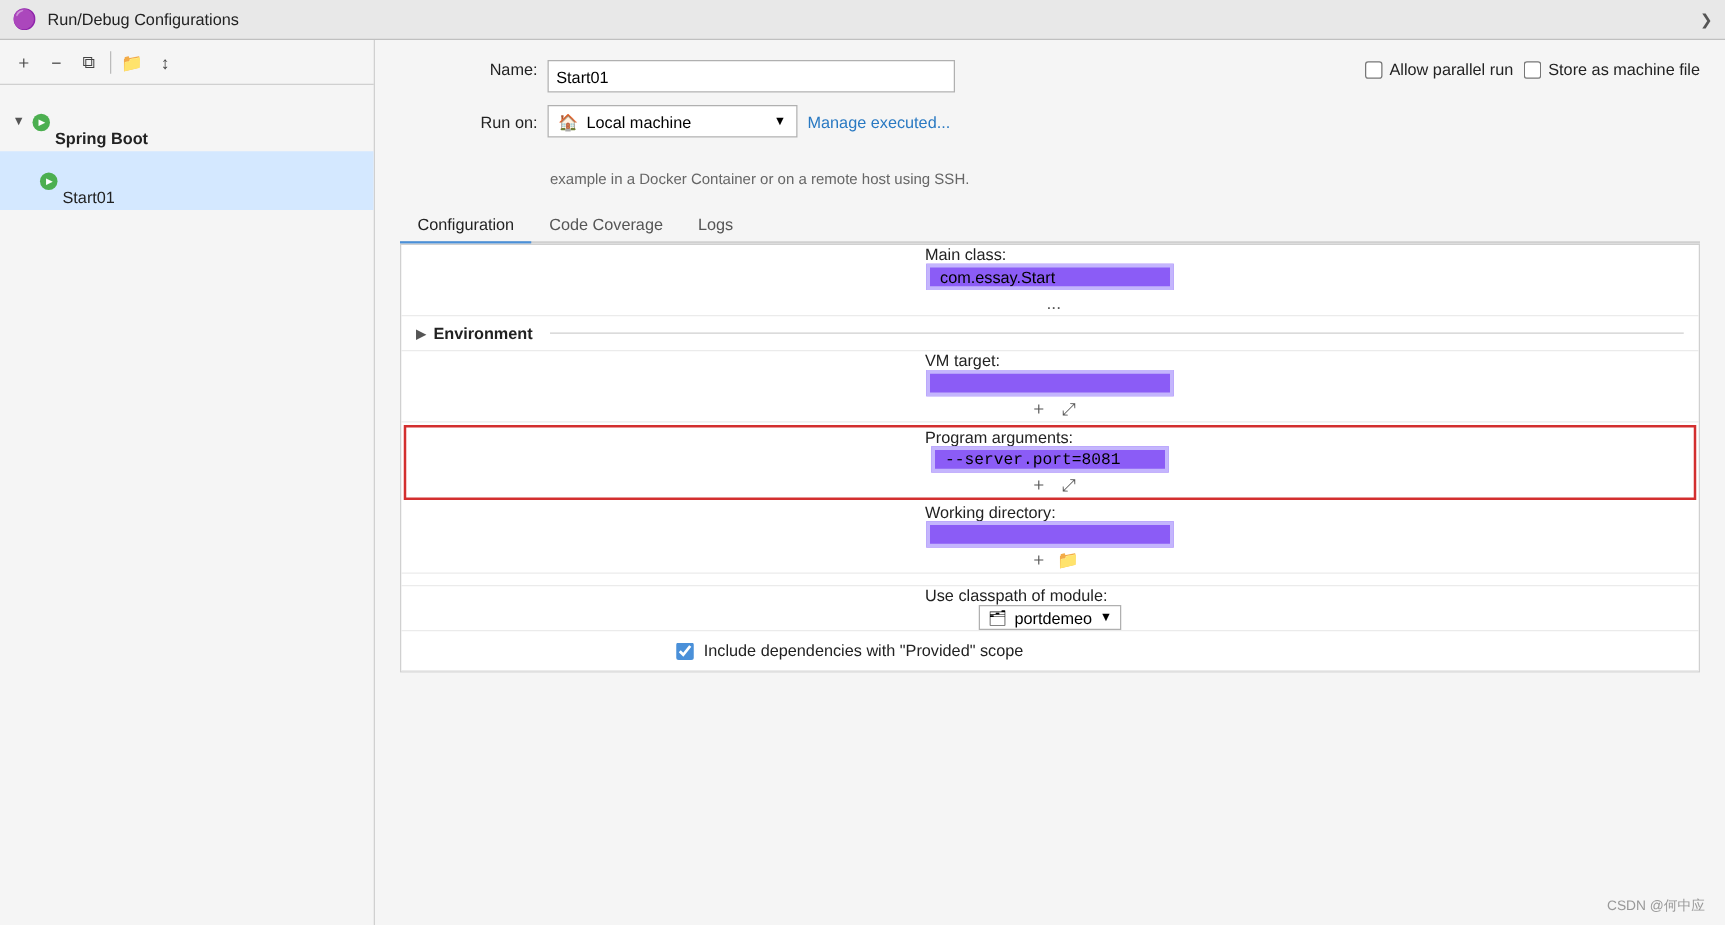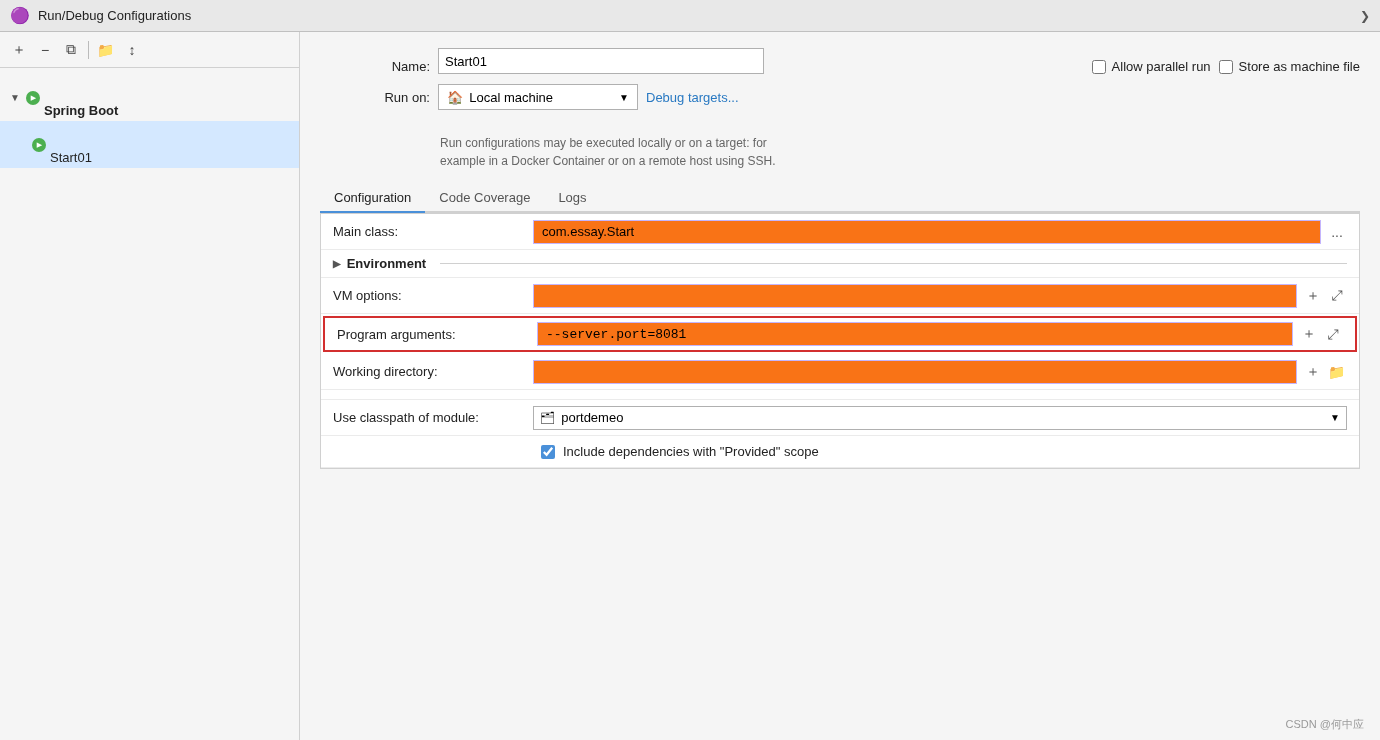--- a/index.html
+++ b/index.html
@@ -236,33 +236,34 @@
       background: white;
       padding: 0;
     }
 
     .config-row {
       display: flex;
       align-items: center;
       border-bottom: 1px solid #ebebeb;
       min-height: 36px;
       padding: 0 12px;
+      flex-direction: column;
     }
     .config-row:last-child { border-bottom: none; }
 
     .config-label {
       font-size: 13px;
       color: #222;
       min-width: 200px;
     }
     .config-value {
       flex: 1;
       height: 24px;
-      border: 1px solid #c4b5fd;
-      background: #f97316;
+      border: 3px solid #c4b5fd;
+      background: #8b5cf6;
       font-size: 13px;
       padding: 0 8px;
       outline: none;
     }
 
     .config-row-actions {
       display: flex;
       align-items: center;
       gap: 4px;
       margin-left: 6px;
@@ -381,46 +382,45 @@
           <span class="run-icon-green"></span>
           <span class="item-label">Start01</span>
         </div>
 
       </div>
     </div>
   </div>
 
   <div class="right-panel">
 
-    <div style="display:flex; align-items:flex-end; margin-bottom:10px; gap:8px;">
+    <div style="display:flex; align-items:flex-start; margin-bottom:10px; gap:8px;">
       <span class="form-label">Name:</span>
       <input type="text" class="form-input" value="Start01" style="max-width: 460px;">
       <div style="flex:1;"></div>
       <label class="option-item">
         <input type="checkbox" style="">
         <span>Allow parallel run</span>
       </label>
       <label class="option-item">
         <input type="checkbox" style="">
         <span>Store as machine file</span>
       </label>
     </div>
 
     <div class="runon-row">
       <span class="form-label">Run on:</span>
       <div class="dropdown-btn">
         <span>🏠</span>
         <span>Local machine</span>
         <span class="chevron-down">▼</span>
       </div>
-      <a class="manage-targets-link">Debug targets...</a>
+      <a class="manage-targets-link">Manage executed...</a>
     </div>
 
     <div class="run-hint">
-      <div>Run configurations may be executed locally or on a target: for</div>
       <div>example in a Docker Container or on a remote host using SSH.</div>
     </div>
 
     <div class="tabs">
       <div class="tab active">Configuration</div>
       <div class="tab">Code Coverage</div>
       <div class="tab">Logs</div>
     </div>
 
     <div class="config-section">
@@ -433,21 +433,21 @@
         </div>
       </div>
 
       <div class="section-header">
         <span class="chevron">▶</span>
         <span>Environment</span>
         <div style="flex:1; height:1px; background:#d0d0d0; margin-left:8px;"></div>
       </div>
 
       <div class="config-row">
-        <span class="config-label">VM options:</span>
+        <span class="config-label">VM target:</span>
         <input type="text" class="config-value" value="" style="">
         <div class="config-row-actions">
           <button class="icon-btn">＋</button>
           <button class="icon-btn">⤢</button>
         </div>
       </div>
 
       <div class="config-row" style="border: 2px solid #d32f2f; margin: 2px 2px;">
         <span class="config-label">Program arguments:</span>
         <input type="text" class="config-value mono" value="--server.port=8081" style="">

